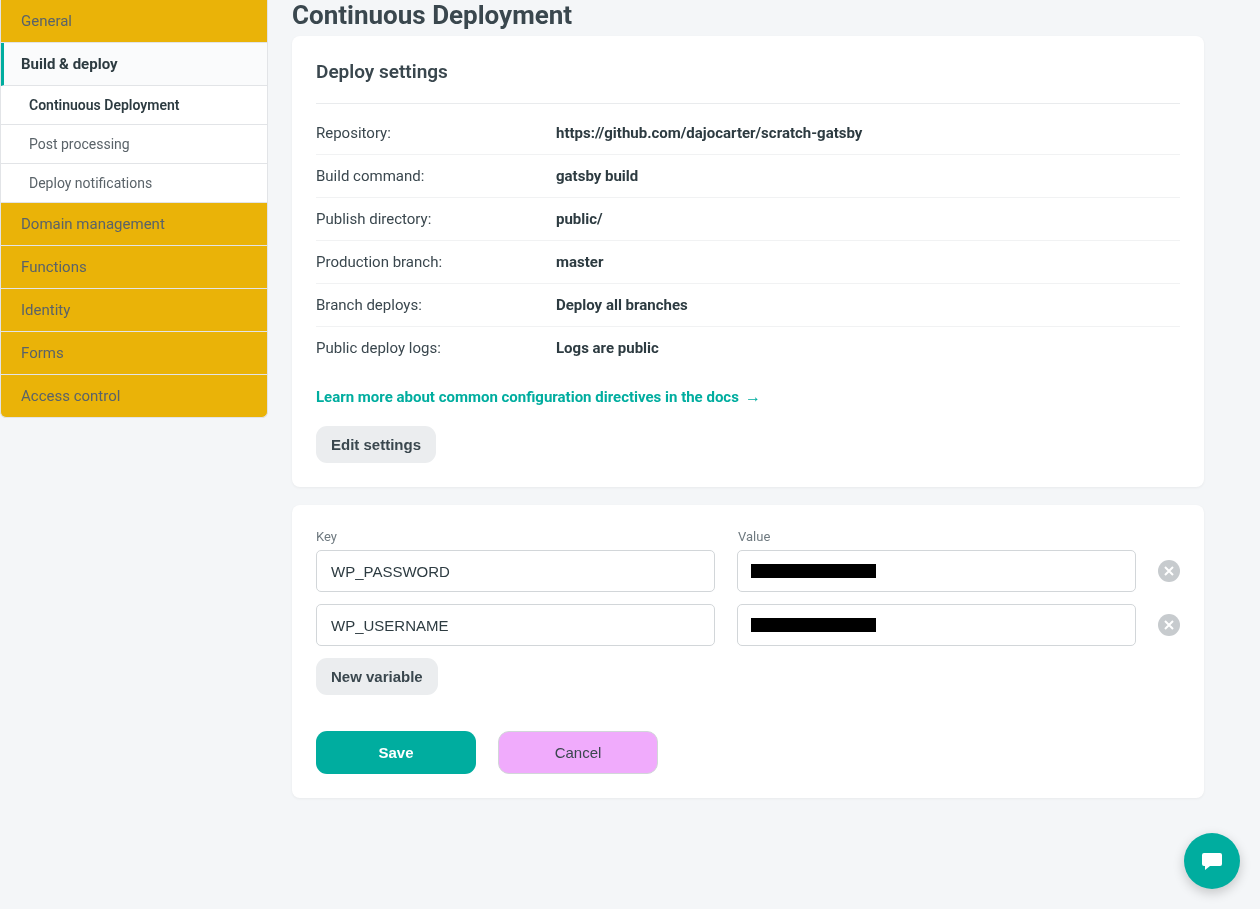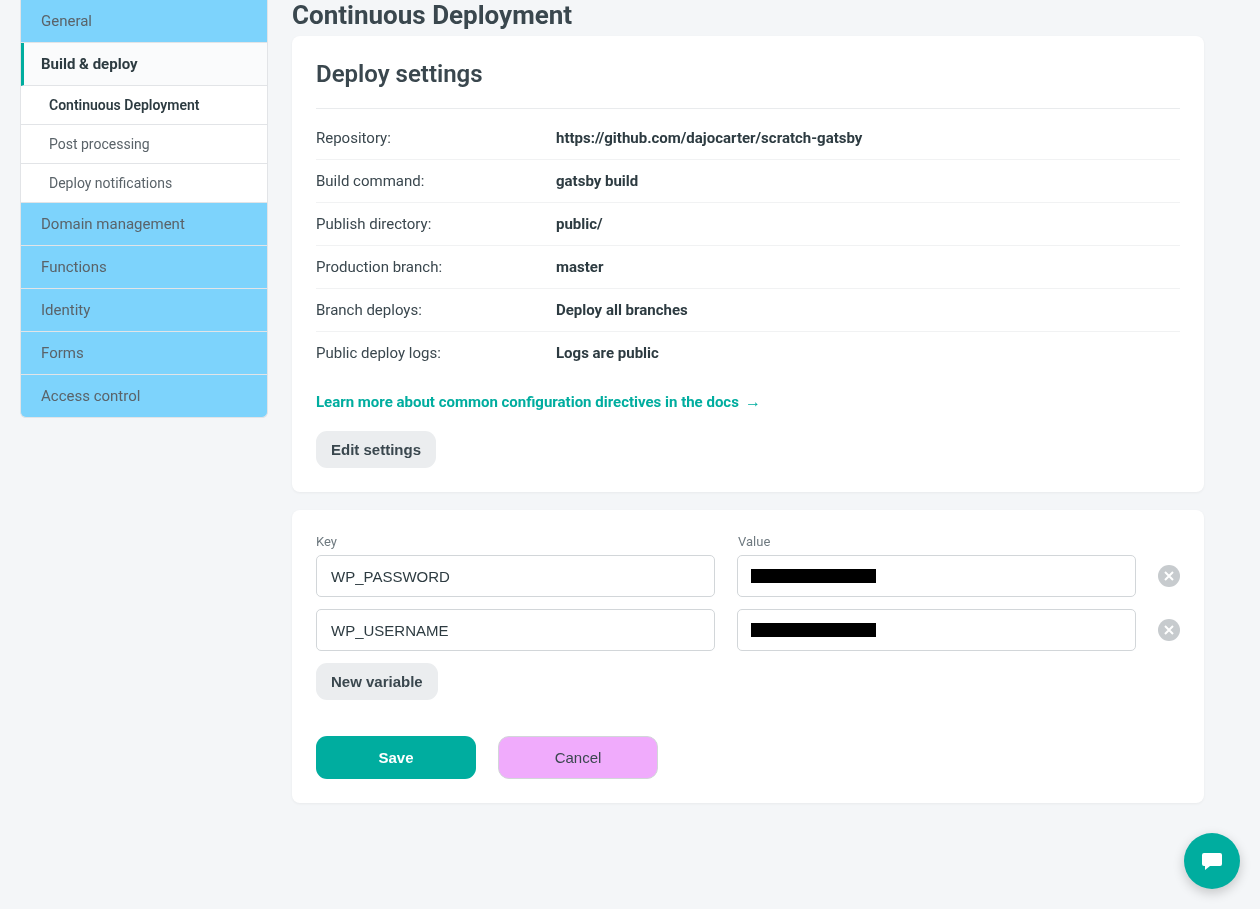--- a/index.html
+++ b/index.html
@@ -16,26 +16,25 @@
     .page {
       display: flex;
       min-height: 100vh;
       padding: 0;
     }
     .sidebar {
       width: 268px;
       flex-shrink: 0;
     }
     .sidebar-list {
-      background: #7dd3fc;
+      background: #eab308;
       border: 1px solid #e2e4e7;
       border-top: none;
       border-radius: 0 0 6px 6px;
       overflow: hidden;
-      margin-left: 20px;
     }
     .sidebar-item {
       padding: 12px 20px;
       border-bottom: 1px solid #e2e4e7;
       color: #5a6369;
       cursor: pointer;
       font-size: 15px;
     }
     .sidebar-item:last-child {
       border-bottom: none;
@@ -76,21 +75,21 @@
       margin-bottom: 28px;
     }
     .card {
       background: #fff;
       border-radius: 8px;
       box-shadow: 0 1px 3px rgba(0,0,0,0.05);
       padding: 24px;
       margin-bottom: 18px;
     }
     .card-title {
-      font-size: 24px;
+      font-size: 19px;
       font-weight: 600;
       color: #3a474e;
       padding-bottom: 20px;
       border-bottom: 1px solid #e9ebed;
       margin-bottom: 8px;
     }
     .settings-row {
       display: flex;
       padding: 12px 0;
     }

